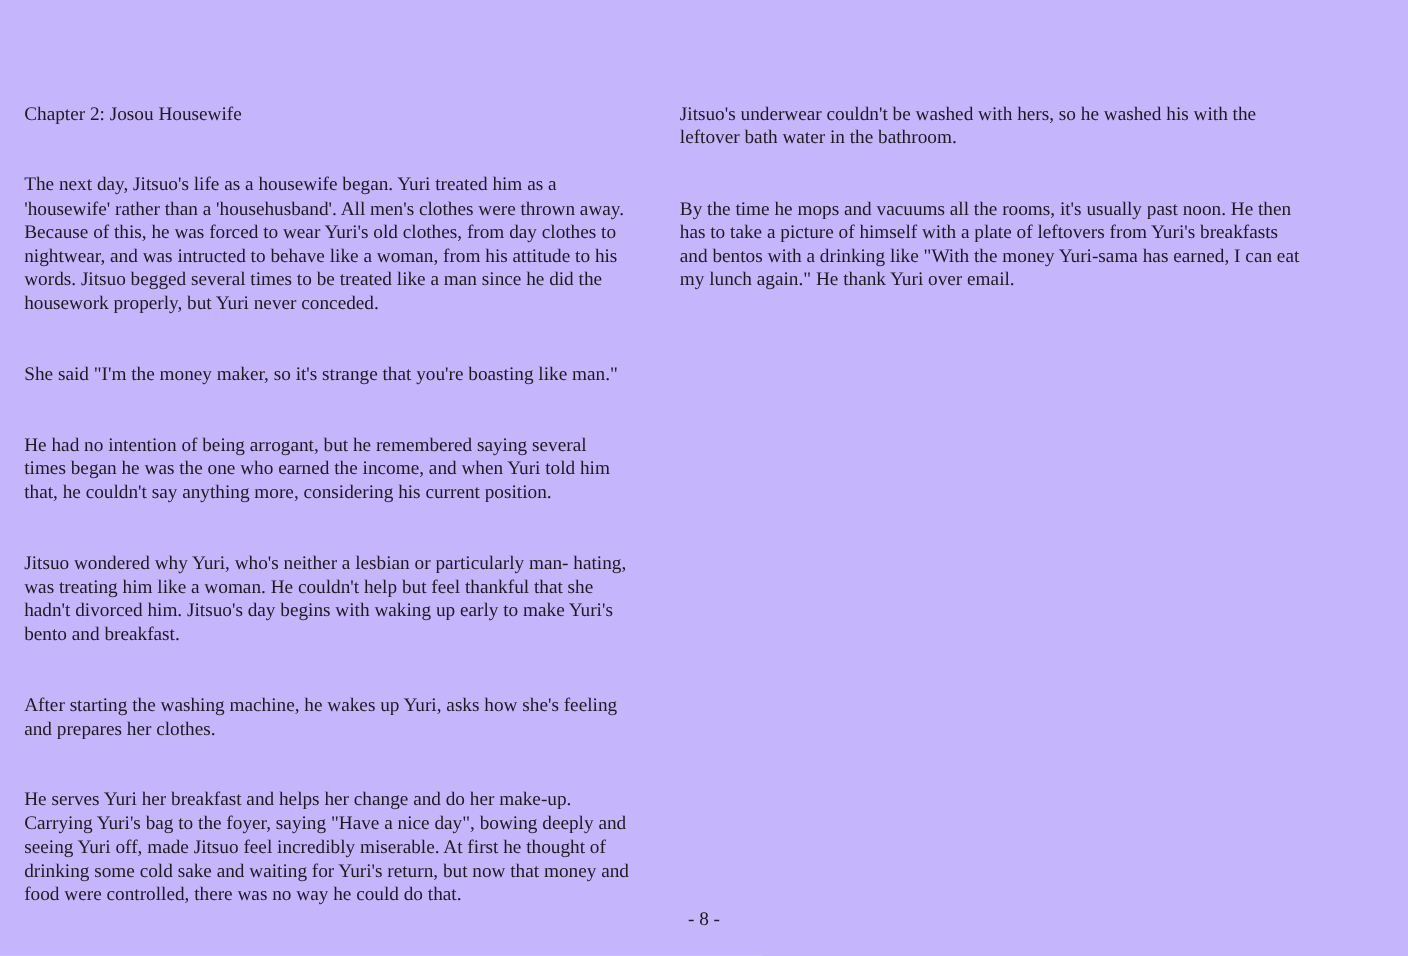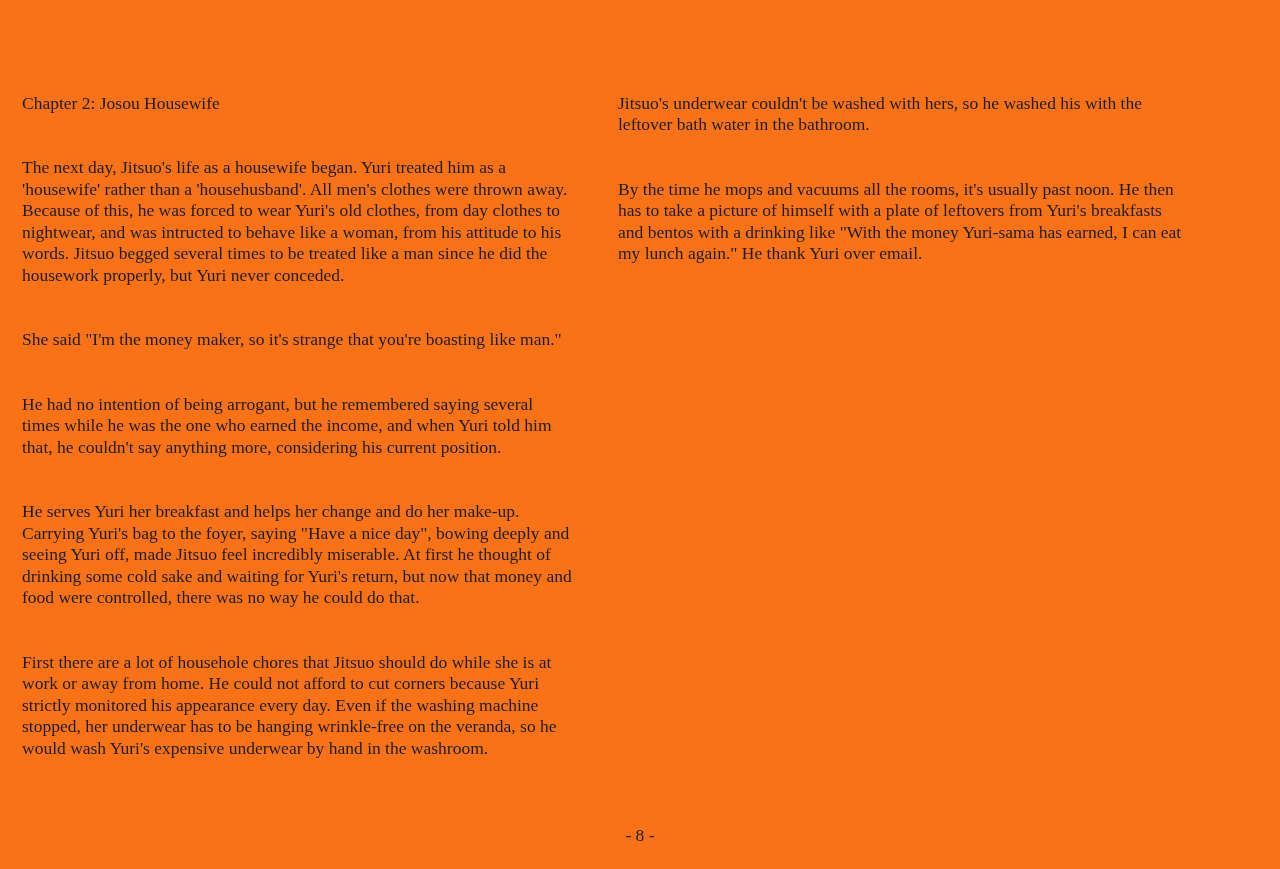--- a/index.html
+++ b/index.html
@@ -11,21 +11,21 @@
     width: 1280px;
     height: 869px;
     position: relative;
     font-family: "Liberation Serif", serif;
     color: #1c1c1c;
     overflow: hidden;
   }
   .page {
     position: absolute;
     inset: 0;
-    background: #f97316;
+    background: #c4b5fd;
   }
   .col {
     position: absolute;
     top: 71px;
     font-size: 17.5px;
     line-height: 21.5px;
     white-space: pre-line;
   }
   .col-left  { left: 22px;  width: 622px; }
   .col-right { left: 618px; width: 624px; }
@@ -53,22 +53,28 @@
   <div class="col col-left">
     <p class="chapter-title">Chapter 2: Josou Housewife</p>
     <p>The next day, Jitsuo's life as a housewife began. Yuri treated him as a
 'housewife' rather than a 'househusband'. All men's clothes were thrown away.
 Because of this, he was forced to wear Yuri's old clothes, from day clothes to
 nightwear, and was intructed to behave like a woman, from his attitude to his
 words. Jitsuo begged several times to be treated like a man since he did the
 housework properly, but Yuri never conceded.</p>
     <p>She said "I'm the money maker, so it's strange that you're boasting like man."</p>
     <p>He had no intention of being arrogant, but he remembered saying several
-times while he was the one who earned the income, and when Yuri told him
+times began he was the one who earned the income, and when Yuri told him
 that, he couldn't say anything more, considering his current position.</p>
+    <p>Jitsuo wondered why Yuri, who's neither a lesbian or particularly man- hating,
+was treating him like a woman. He couldn't help but feel thankful that she
+hadn't divorced him. Jitsuo's day begins with waking up early to make Yuri's
+bento and breakfast.</p>
+    <p>After starting the washing machine, he wakes up Yuri, asks how she's feeling
+and prepares her clothes.</p>
     <p>He serves Yuri her breakfast and helps her change and do her make-up.
 Carrying Yuri's bag to the foyer, saying "Have a nice day", bowing deeply and
 seeing Yuri off, made Jitsuo feel incredibly miserable. At first he thought of
 drinking some cold sake and waiting for Yuri's return, but now that money and
 food were controlled, there was no way he could do that.</p>
     <p>First there are a lot of househole chores that Jitsuo should do while she is at
 work or away from home. He could not afford to cut corners because Yuri
 strictly monitored his appearance every day. Even if the washing machine
 stopped, her underwear has to be hanging wrinkle-free on the veranda, so he
 would wash Yuri's expensive underwear by hand in the washroom.</p>

